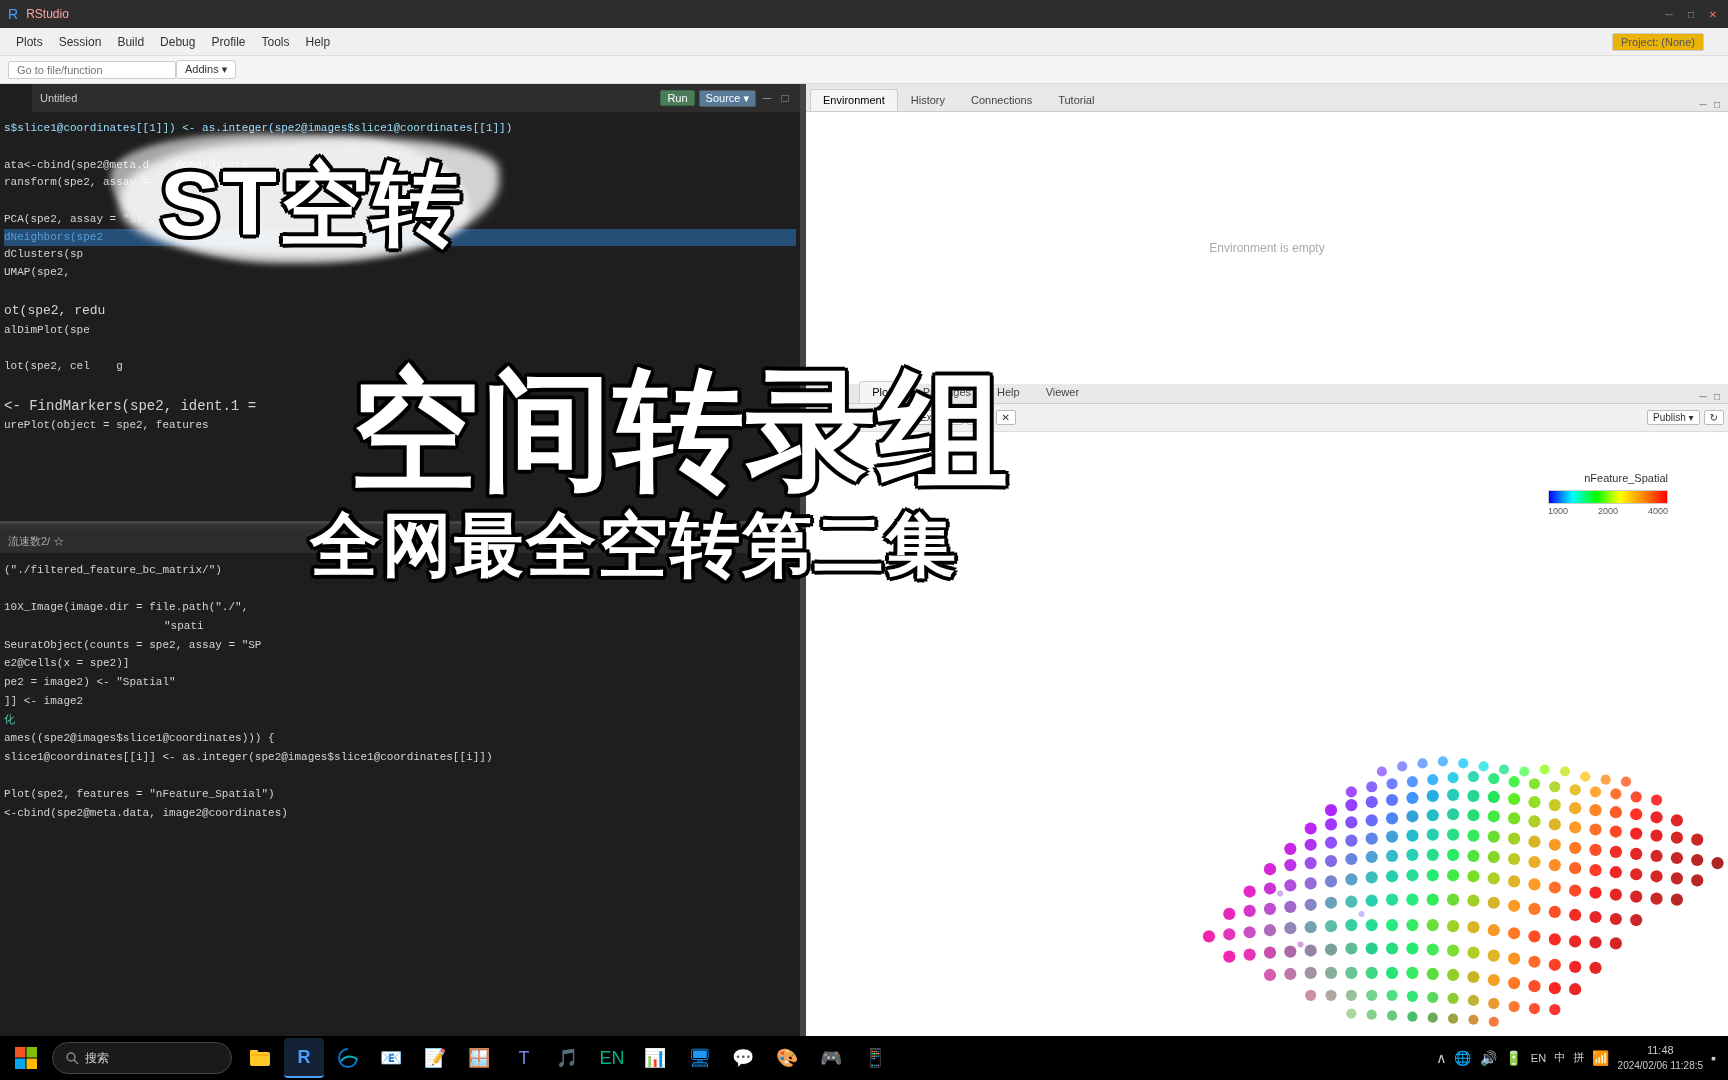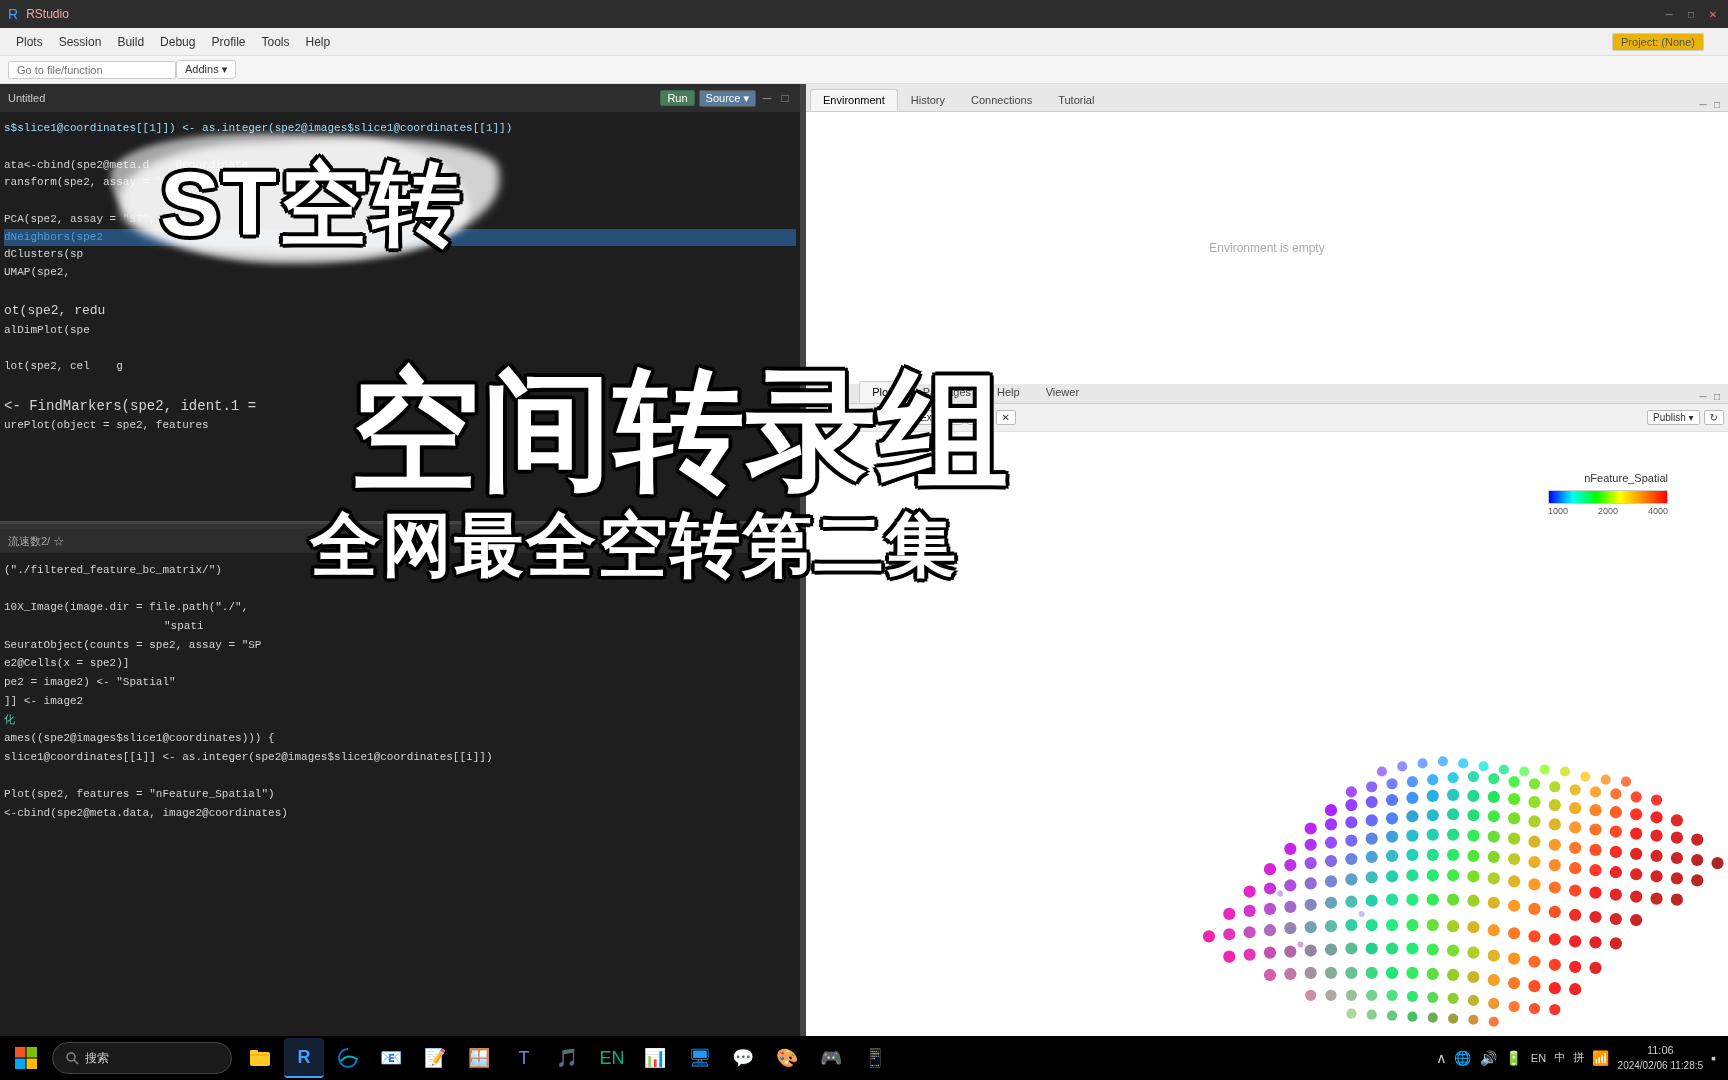--- a/index.html
+++ b/index.html
@@ -105,20 +105,21 @@
       overflow: hidden;
       border-bottom: 3px solid #444;
     }
     #code-editor-top-header {
       height: 28px;
       background: #2d2d2d;
       display: flex;
       align-items: center;
       justify-content: space-between;
       padding: 0 8px;
+      margin-left: 32px;
     }
     #code-editor-top-toolbar {
       display: flex;
       align-items: center;
       gap: 4px;
     }
     .editor-btn {
       font-size: 11px;
       color: #ddd;
       padding: 1px 6px;
@@ -956,18 +957,18 @@
   <div class="taskbar-system">
     <span class="sys-icon">∧</span>
     <span class="sys-icon">🌐</span>
     <span class="sys-icon">🔊</span>
     <span class="sys-icon">🔋</span>
     <span style="font-size:11px; color:#ccc; cursor:pointer;">EN</span>
     <span style="font-size:11px; color:#ccc; cursor:pointer;">中</span>
     <span style="font-size:11px; color:#ccc; cursor:pointer;">拼</span>
     <span class="sys-icon">📶</span>
     <div class="clock-area">
-      <div>11:06</div>
+      <div>11:48</div>
       <div style="font-size:10px;">2024/02/06 11:28:5</div>
     </div>
     <span class="sys-icon">▪</span>
   </div>
 </div>
 
 </body></html>

